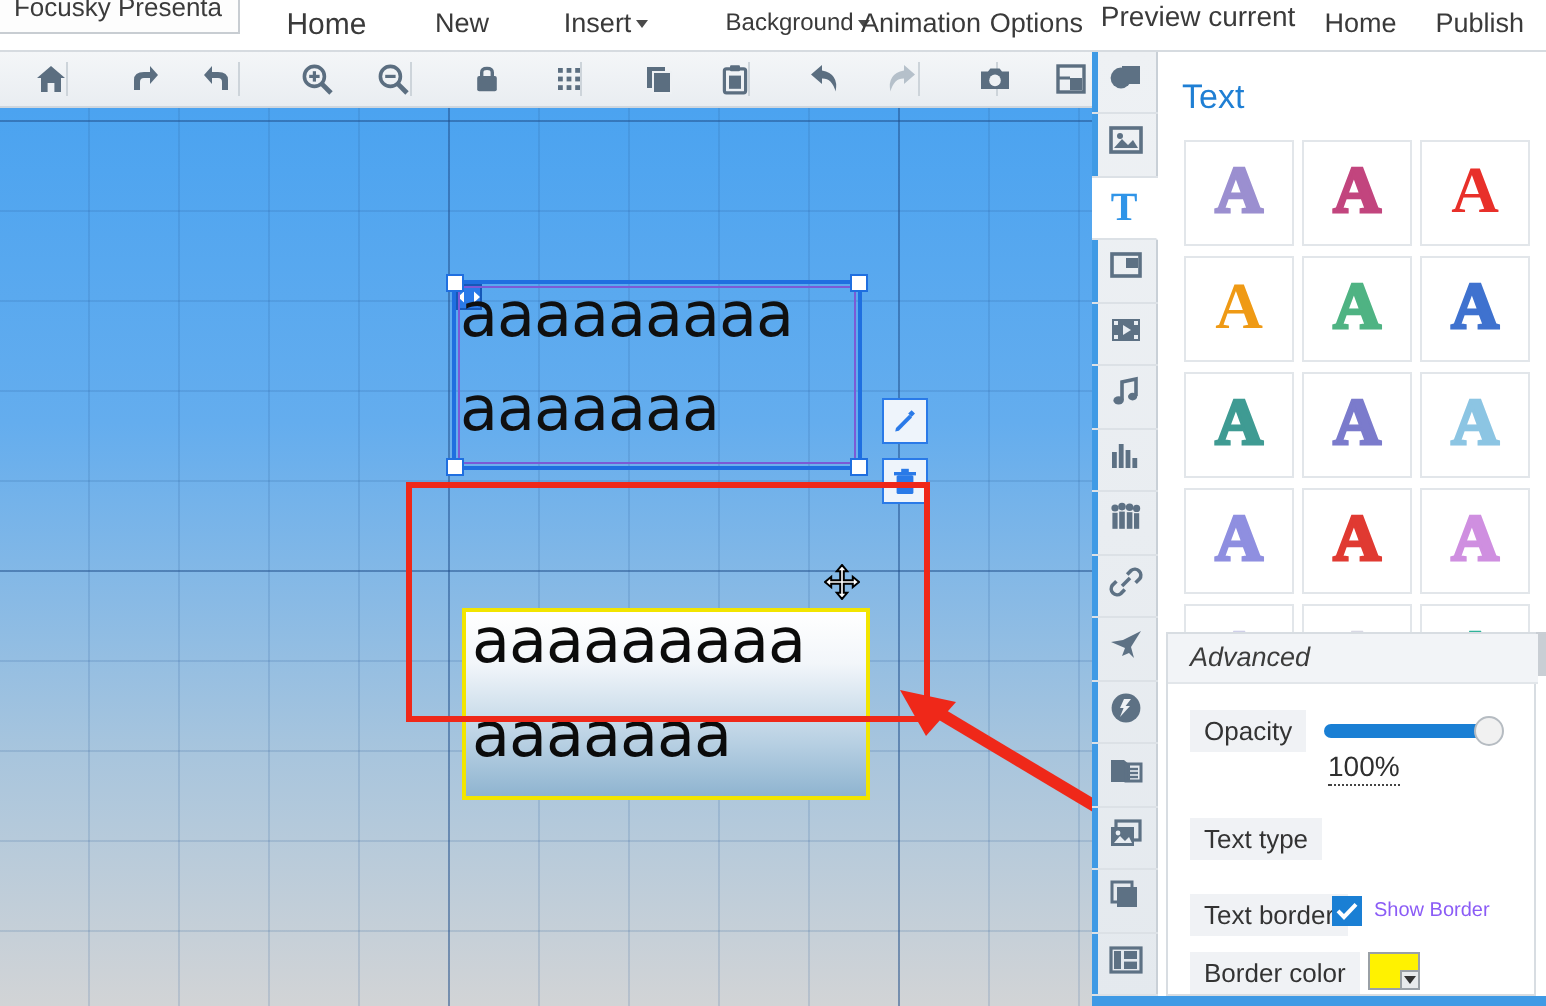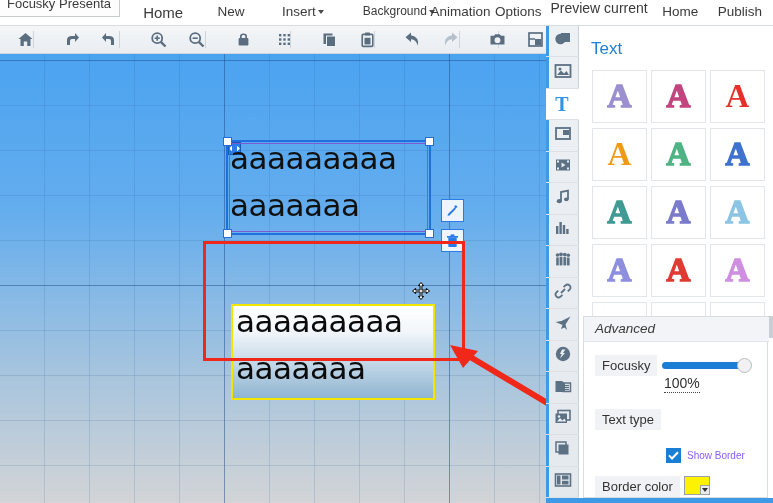--- a/index.html
+++ b/index.html
@@ -658,29 +658,30 @@
         </div>
       </div>
   </div>
   <div class="panel-scrollbar"></div>
 
   <div class="advbox">
     <div class="adv-head">
       <span>Advanced</span>
     </div>
 
-    <div class="fieldlabel" style="left:11px; top:38px">Focusky</div>
+    <div class="fieldlabel" style="left:11px; top:38px">Opacity</div>
     <div class="sliderwrap">
       <div class="slidertrack" style="width: 88px;"></div>
       <div class="sliderknob" style="left: 75px;"></div>
     </div>
     <div class="pctval">100%</div>
 
     <div class="fieldlabel" style="left:11px; top:92px">Text type</div>
 
+    <div class="fieldlabel" style="left:11px; top:130px">Text border</div>
     <div class="checkwrap">
       <div class="checkbox">
         <svg width="11" height="9" viewBox="0 0 11 9">
             <path d="M1 4.4 L4 7.5 L10 1.2" fill="none" stroke="#ffffff" stroke-width="2"></path>
           </svg>
       </div>
       <div class="checklabel">Show Border</div>
     </div>
 
     <div class="fieldlabel" style="left:11px; top:159px">Border color</div>

